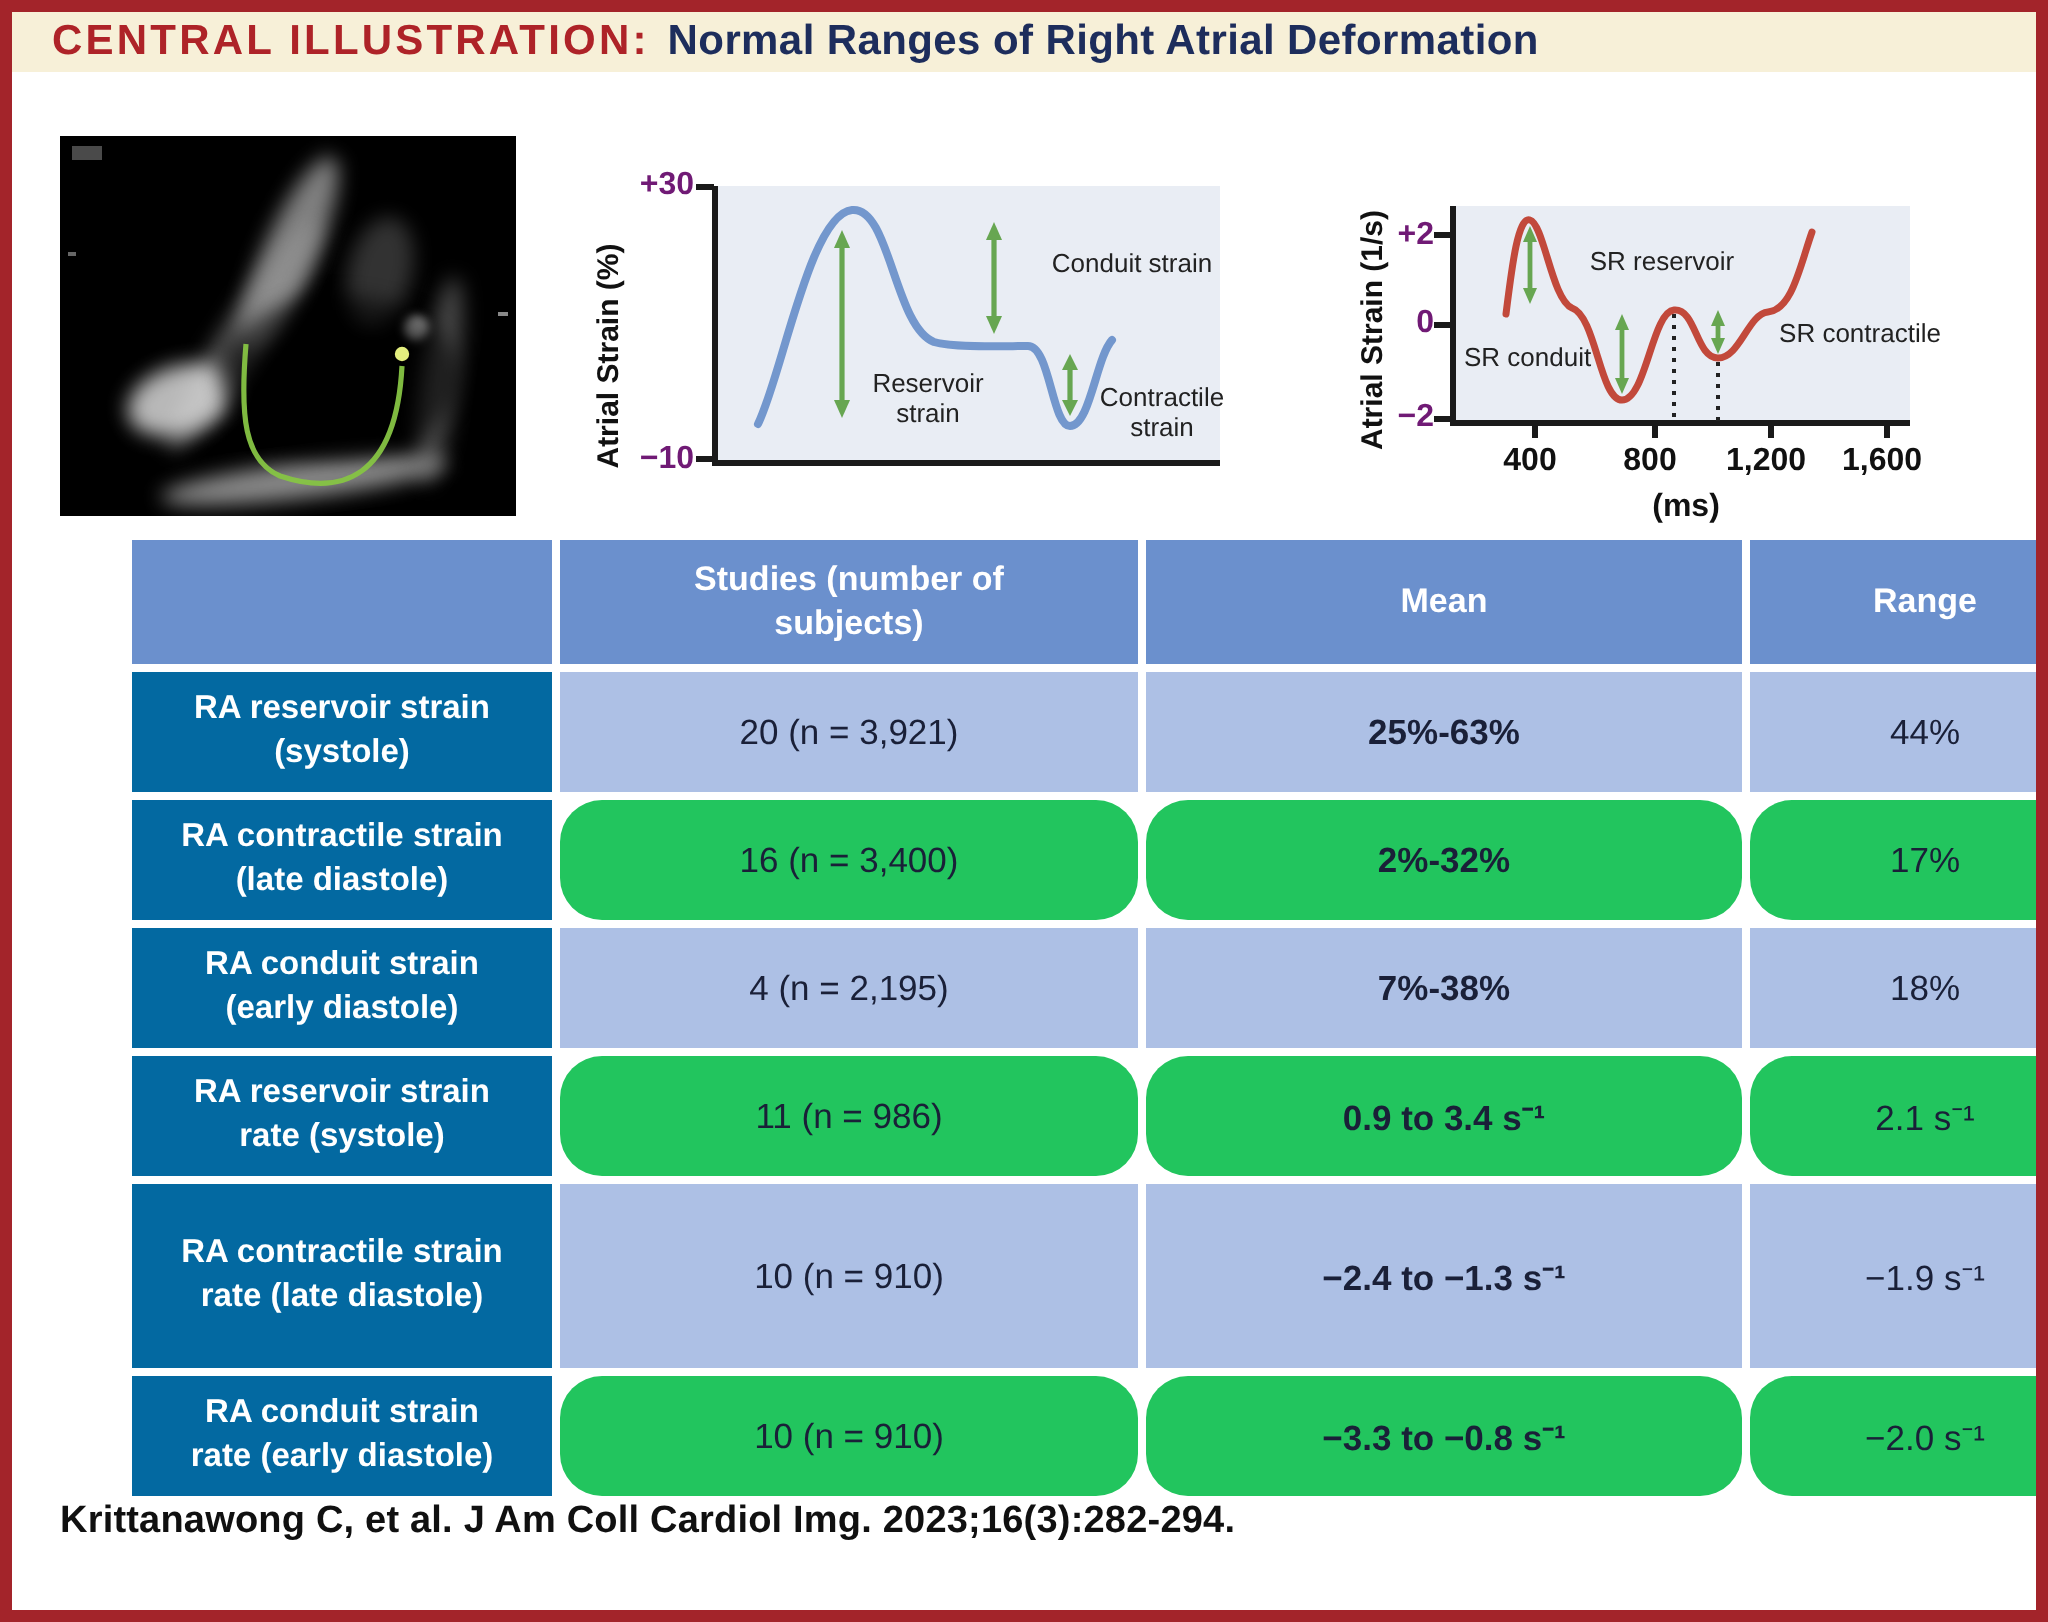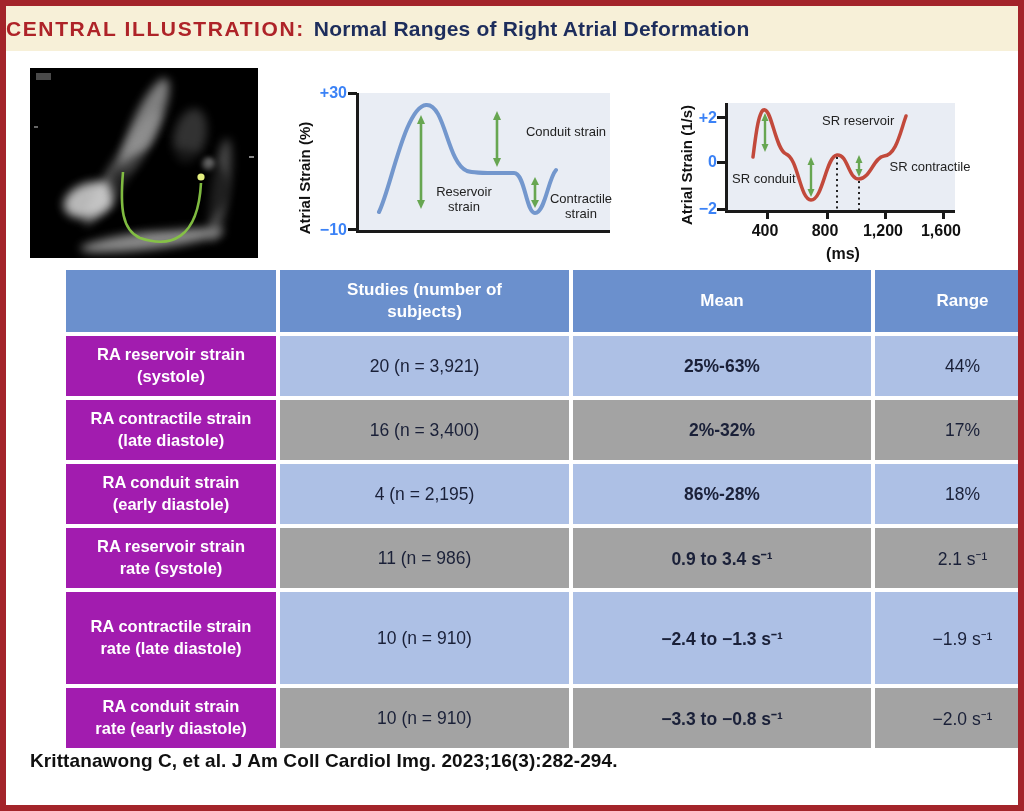--- a/index.html
+++ b/index.html
@@ -3,36 +3,36 @@
 <meta charset="utf-8">
 <style>
   html,body { margin:0; padding:0; background:#ffffff; }
   .frame {
     position:relative; width:1024px; height:811px; box-sizing:border-box;
     border:6px solid #a3242a; background:#ffffff;
     font-family:"Liberation Sans", sans-serif; overflow:hidden;
   }
   
   .band {
-    position:absolute; left:0; top:0; width:1012px; height:45px;
+    position:absolute; left:0; top:0; width:1012px; height:30px;
     background:#f7f0d8; display:flex; align-items:center;
-    box-sizing:border-box; white-space:nowrap;
+    padding-left:20px; box-sizing:border-box; white-space:nowrap;
   }
   .kicker { color:#ae2328; font-weight:bold; font-size:21px; letter-spacing:1.6px; }
   .band-title { color:#1d2d5c; font-weight:bold; font-size:21px; margin-left:9px; letter-spacing:0.2px; }
 
   
   .echo { position:absolute; left:24px; top:62px; width:228px; height:190px; background:#000; }
   .echo svg { display:block; }
 
   
   .chart { position:absolute; }
   .plot { position:absolute; background:#e9edf4; border-left:3px solid #1a1a1a; border-bottom:3px solid #1a1a1a; box-sizing:border-box; overflow:visible; }
   .plot svg { position:absolute; left:0; top:0; overflow:visible; }
-  .ytick { position:absolute; font-weight:bold; font-size:16px; color:#3b82f6; text-align:right; height:20px; line-height:20px; }
+  .ytick { position:absolute; font-weight:bold; font-size:16px; color:#701a75; text-align:right; height:20px; line-height:20px; }
   .xtick { position:absolute; font-weight:bold; font-size:16px; color:#111; text-align:center; height:20px; line-height:20px; }
   .ylab {
     position:absolute; width:170px; height:20px; text-align:center;
     font-weight:bold; font-size:15px; color:#111;
     transform:rotate(-90deg);
   }
   .ann { position:absolute; font-size:13px; line-height:1.15; color:#222; text-align:center; }
   .tickmark { position:absolute; background:#1a1a1a; }
 
   
@@ -46,24 +46,24 @@
   .xaxis-label { position:absolute; font-weight:bold; font-size:16px; color:#111; text-align:center; }
 
   
   .ra-table {
     position:absolute; left:24px; top:264px; width:904px;
     display:grid; grid-template-columns:210px 289px 298px 175px;
     grid-template-rows:62px 60px 60px 60px 60px 92px 60px; gap:4px;padding-left:36px;
   }
   .ra-table > div { display:flex; align-items:center; justify-content:center; text-align:center; box-sizing:border-box; }
   .hd { background:#6b90cd; color:#ffffff; font-weight:bold; font-size:17px; line-height:1.3; padding:0 30px; }
-  .rowhead { background:#a21caf; color:#ffffff; font-weight:bold; font-size:16.5px; line-height:1.32; padding:0 24px; }
+  .rowhead { background:#0369a1; color:#ffffff; font-weight:bold; font-size:16.5px; line-height:1.32; padding:0 24px; }
   .cell { color:#1a2038; font-size:17.5px; }
   .row-med { background:#adc0e5; }
-  .row-light { background:#a3a3a3; }
+  .row-light { background:#22c55e;border-radius:21px; }
   .range { font-weight:bold; }
 
   
   .citation { position:absolute; left:24px; top:744px; font-size:19px; font-weight:bold; color:#101010; letter-spacing:0.1px; }
 </style>
 </head>
 <body>
 
 <div class="frame">
 
@@ -156,21 +156,21 @@
           <line x1="83" y1="60" x2="83" y2="88"></line>
           <polygon points="79.5,62 83,54 86.5,62" stroke="none"></polygon>
           <polygon points="79.5,86 83,94 86.5,86" stroke="none"></polygon>
         </g>
         <g stroke="#67a651" stroke-width="2.4" fill="#67a651">
           <line x1="131" y1="58" x2="131" y2="68"></line>
           <polygon points="127.5,60 131,52 134.5,60" stroke="none"></polygon>
           <polygon points="127.5,66 131,74 134.5,66" stroke="none"></polygon>
         </g>
       </svg>
-      <div class="ann" style="left:58px; top:11px; width:90px; text-align:left;margin-left:36px;">SR reservoir</div>
+      <div class="ann" style="left:58px; top:21px; width:90px; text-align:center;">SR reservoir</div>
       <div class="ann" style="left:4px; top:69px; width:78px; text-align:left;">SR conduit</div>
       <div class="ann" style="left:144px; top:57px; width:116px; text-align:center;">SR contractile</div>
     </div>
     <div class="xtick" style="left:75px; top:136px; width:50px;">400</div>
     <div class="xtick" style="left:135px; top:136px; width:50px;">800</div>
     <div class="xtick" style="left:188px; top:136px; width:60px;">1,200</div>
     <div class="xtick" style="left:246px; top:136px; width:60px;">1,600</div>
     <div class="xaxis-label" style="left:128px; top:160px; width:100px;">(ms)</div>
   </div>
 
@@ -185,21 +185,21 @@
     <div class="cell row-med range">25%-63%</div>
     <div class="cell row-med">44%</div>
 
     <div class="rowhead">RA contractile strain (late diastole)</div>
     <div class="cell row-light">16 (n = 3,400)</div>
     <div class="cell row-light range">2%-32%</div>
     <div class="cell row-light">17%</div>
 
     <div class="rowhead">RA conduit strain (early diastole)</div>
     <div class="cell row-med">4 (n = 2,195)</div>
-    <div class="cell row-med range">86%-28%</div>
+    <div class="cell row-med range">7%-38%</div>
     <div class="cell row-med">18%</div>
 
     <div class="rowhead">RA reservoir strain rate (systole)</div>
     <div class="cell row-light">11 (n = 986)</div>
     <div class="cell row-light range">0.9 to 3.4 s⁻¹</div>
     <div class="cell row-light">2.1 s⁻¹</div>
 
     <div class="rowhead">RA contractile strain rate (late diastole)</div>
     <div class="cell row-med">10 (n = 910)</div>
     <div class="cell row-med range">−2.4 to −1.3 s⁻¹</div>

